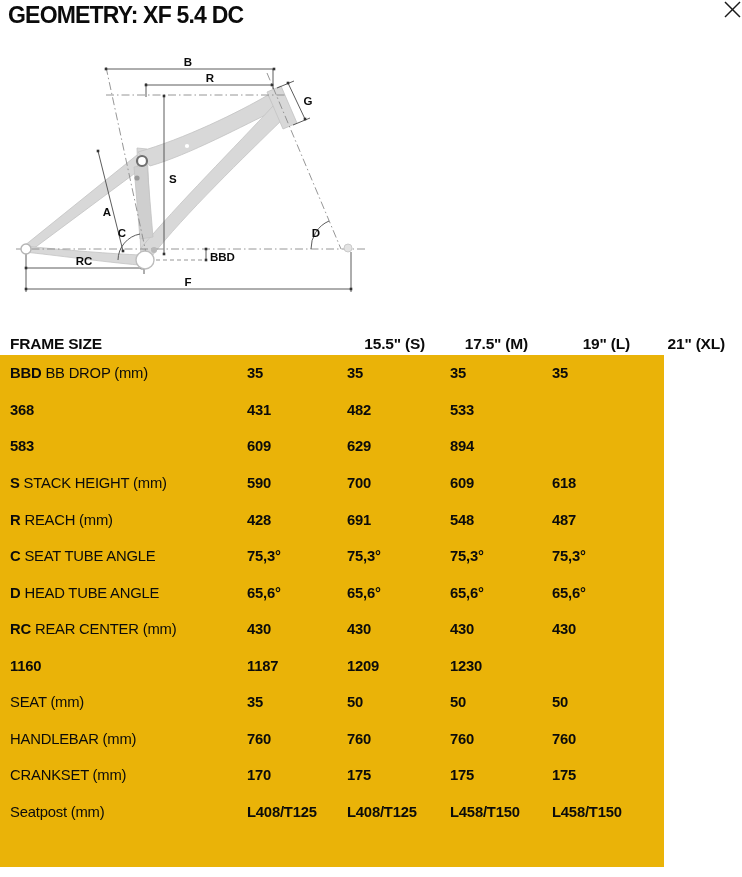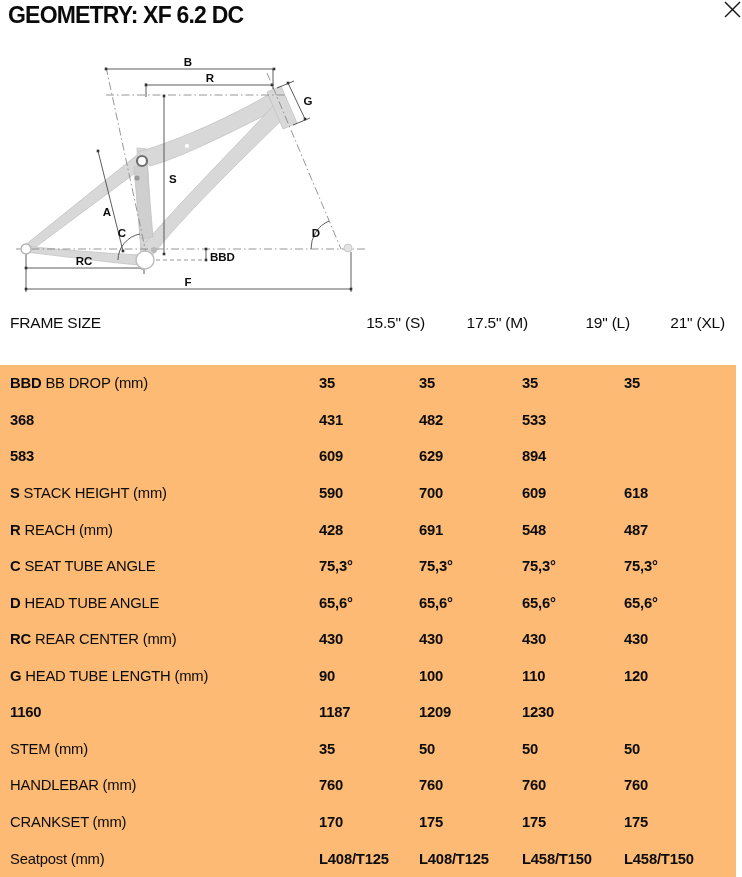--- a/index.html
+++ b/index.html
@@ -14,46 +14,46 @@
     font-size:23px;font-weight:700;letter-spacing:-0.8px;
     white-space:nowrap;
   }
   .close{
     position:absolute;right:-1px;top:-2px;width:22px;height:22px;
     cursor:pointer;display:flex;align-items:center;justify-content:center;
   }
   .diagram{position:absolute;left:4px;top:55px;}
   .dimtext{font-family:"Liberation Sans",sans-serif;font-size:11.5px;font-weight:700;fill:#0b0b0b;}
   .thead{
-    position:absolute;left:0;top:305px;width:742px;height:36px;
+    position:absolute;left:0;top:326px;width:742px;height:36px;
     display:grid;grid-template-columns:1fr 100px 103px 102px 95px;
     box-sizing:border-box;padding:0 17px 0 10px;
-    align-items:center;font-weight:400;font-size:15.5px;letter-spacing:-0.2px;
+    align-items:center;font-weight:700;font-size:15.5px;letter-spacing:-0.2px;
   }
   .thead .col{text-align:right;white-space:nowrap;}
   .tbody{
-    position:absolute;left:0;top:365px;width:736px;height:512px;
-    background:#fdba74;
+    position:absolute;left:0;top:355px;width:664px;height:512px;
+    background:#eab308;
   }
   .trow{
     display:grid;grid-template-columns:1fr 100px 103px 102px 95px;
     box-sizing:border-box;padding:0 17px 0 10px;
     height:36.57px;align-items:center;
     font-size:14.8px;letter-spacing:-0.2px;
   }
   .tlabel{font-weight:400;white-space:nowrap;}
   .tlabel b{font-weight:700;}
   .tval{text-align:left;font-weight:700;white-space:nowrap;}
 </style>
 </head>
 <body>
 
 <div>
 
-  <div class="title">GEOMETRY: XF 6.2 DC</div>
+  <div class="title">GEOMETRY: XF 5.4 DC</div>
 
   <div class="close">
     <svg width="22" height="22" viewBox="0 0 22 22">
       <line x1="4" y1="4" x2="19" y2="19" stroke="#1a1a1a" stroke-width="1.5"></line>
       <line x1="19" y1="4" x2="4" y2="19" stroke="#1a1a1a" stroke-width="1.5"></line>
     </svg>
   </div>
 
   <svg class="diagram" width="370" height="246" viewBox="0 0 370 246">
 
@@ -196,34 +196,27 @@
         <div class="tval">65,6°</div>
       </div>
       <div class="trow">
         <div class="tlabel"><b>RC</b> REAR CENTER (mm)</div>
         <div class="tval">430</div>
         <div class="tval">430</div>
         <div class="tval">430</div>
         <div class="tval">430</div>
       </div>
       <div class="trow">
-        <div class="tlabel"><b>G</b> HEAD TUBE LENGTH (mm)</div>
-        <div class="tval">90</div>
-        <div class="tval">100</div>
-        <div class="tval">110</div>
-        <div class="tval">120</div>
-      </div>
-      <div class="trow">
         <div class="tval">1160</div>
         <div class="tval">1187</div>
         <div class="tval">1209</div>
         <div class="tval">1230</div>
       </div>
       <div class="trow">
-        <div class="tlabel">STEM (mm)</div>
+        <div class="tlabel">SEAT (mm)</div>
         <div class="tval">35</div>
         <div class="tval">50</div>
         <div class="tval">50</div>
         <div class="tval">50</div>
       </div>
       <div class="trow">
         <div class="tlabel">HANDLEBAR (mm)</div>
         <div class="tval">760</div>
         <div class="tval">760</div>
         <div class="tval">760</div>

